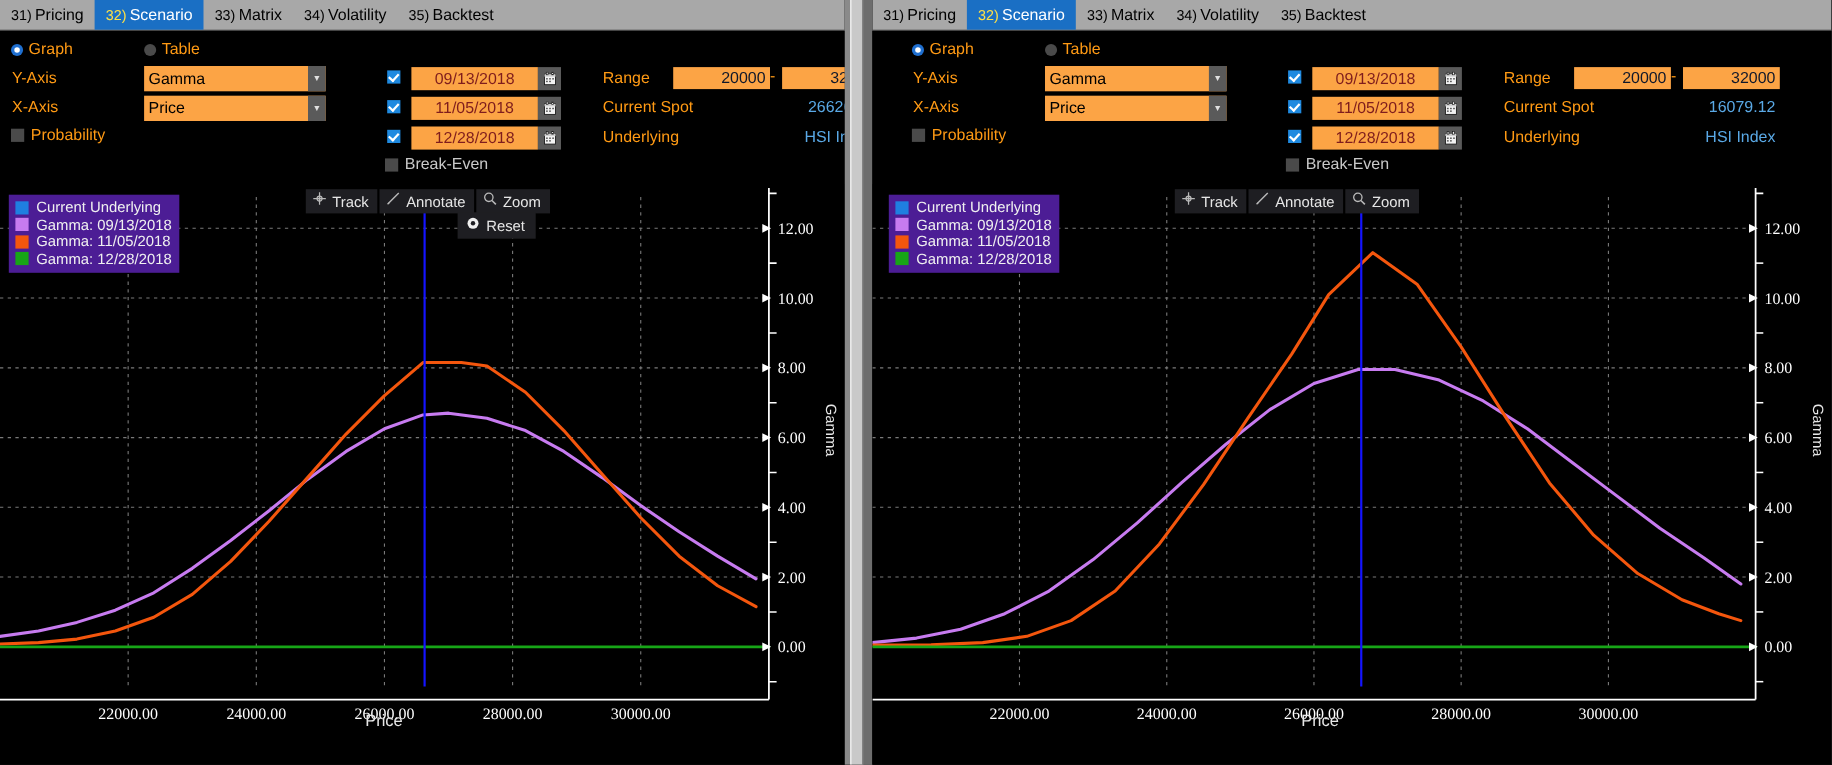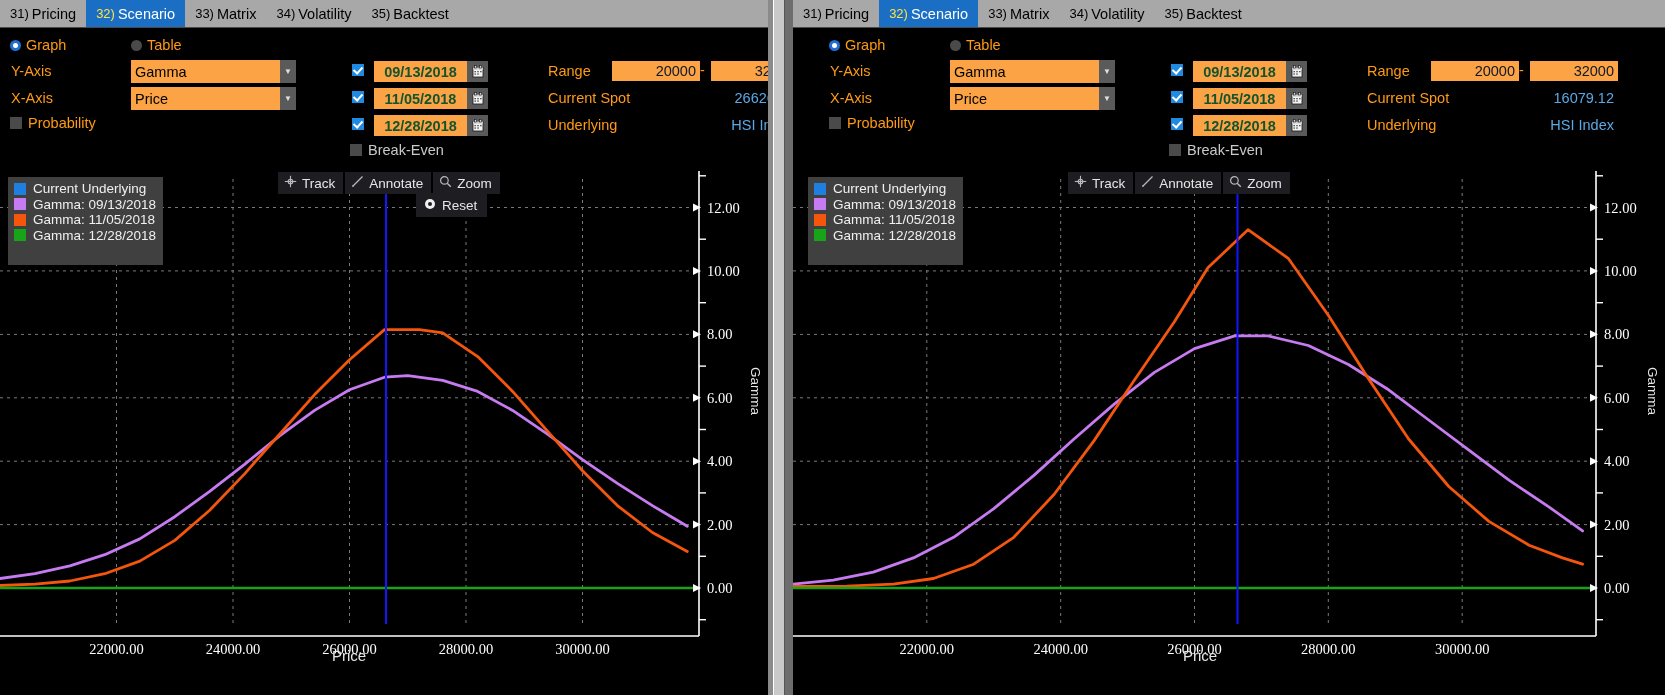--- a/index.html
+++ b/index.html
@@ -36,31 +36,31 @@
   .chkbox .bx{width:12px;height:12px;background:#4a4a4a;display:inline-block;}
   .chkbox.on .bx{background:#1f8ae0;position:relative;}
   .chkbox.on .bx:after{content:"";position:absolute;left:3px;top:1px;width:4px;height:7px;border:solid #fff;border-width:0 2px 2px 0;transform:rotate(42deg);}
   .chkbox span.t{color:#c9c9c9;font-size:14.5px;}
 
   .combo{position:absolute;height:23px;background:#fca445;display:flex;align-items:center;cursor:pointer;}
   .combo .txt{flex:1;padding-left:4px;color:#000;font-size:14.5px;}
   .combo .arw{width:16px;height:23px;background:#5a5a5a;display:flex;align-items:center;justify-content:center;color:#e0e0e0;font-size:8px;}
 
   .datefield{position:absolute;height:21px;display:flex;align-items:stretch;}
-  .datefield .dv{background:#fca445;color:#14532d;font-size:14.5px;display:flex;align-items:center;justify-content:center;width:93px;font-weight:bold;}
+  .datefield .dv{background:#fca445;color:#7f1d1d;font-size:14.5px;display:flex;align-items:center;justify-content:center;width:115px;}
   .datefield .cal{width:21px;background:#5a5a5a;display:flex;align-items:center;justify-content:center;}
   .datefield .cal svg{display:block;}
 
   .numfield{position:absolute;height:20px;background:#fca445;color:#0f172a;font-size:14.5px;display:flex;align-items:center;justify-content:flex-end;padding-right:4px;}
   .dash{position:absolute;color:#ff9a14;font-size:14.5px;}
 
   
   .chartbox{position:relative;background:#000;}
   .chart-svg{display:block;}
-  .legend{position:absolute;background:#404040;padding:4px 7px 22px 6px;}
+  .legend{position:absolute;background:#4c1d95;padding:4px 7px 5px 6px;}
   .legend .row{display:flex;align-items:center;gap:7px;height:15.5px;}
   .legend .sw{width:12px;height:12px;display:inline-block;}
   .legend .lt{color:#f0f0f0;font-size:13.5px;white-space:nowrap;}
 
   .chart-tools{position:absolute;display:flex;gap:2px;}
   .chart-tools .tool{background:#1e1e22;display:flex;align-items:center;gap:5px;padding:2px 8px 2px 6px;cursor:pointer;}
   .chart-tools .tool span.t{color:#e6e6e6;font-size:13.5px;}
   .reset-btn{position:absolute;background:#1e1e22;display:flex;align-items:center;gap:6px;padding:3px 10px 3px 8px;cursor:pointer;}
   .reset-btn span.t{color:#e6e6e6;font-size:13.5px;}
   .ybig{position:absolute;color:#e6e6e6;font-size:13.5px;writing-mode:vertical-rl;}

